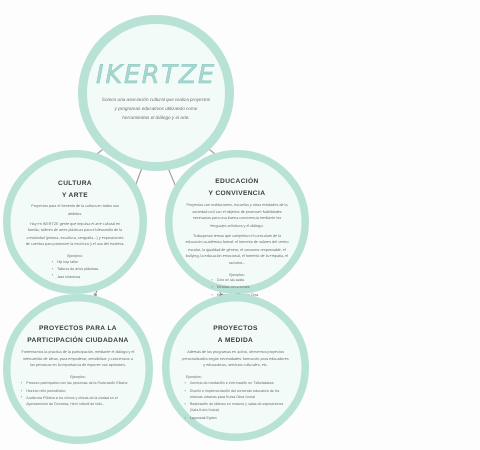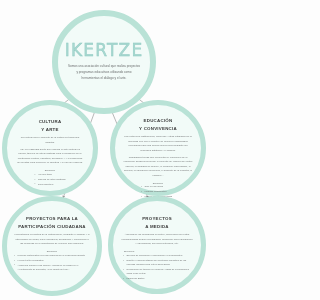--- a/index.html
+++ b/index.html
@@ -24,20 +24,21 @@
     display:flex;
     flex-direction:column;
     align-items:center;
     text-align:center;
   }
   .c-center{
     left:52px;top:10px;width:104px;height:104px;
     border-width:6px;
     justify-content:center;
     padding:6px 9px;
+    font-style:italic;
   }
   .c-cultura{left:2px;top:100px;width:96px;height:96px;padding:13px 9px 0;}
   .c-educacion{left:110px;top:100px;width:96px;height:96px;padding:12px 8px 0;}
   .c-participacion{left:2px;top:196px;width:100px;height:100px;padding:14px 7px 0;}
   .c-medida{left:108px;top:196px;width:98px;height:98px;padding:14px 8px 0;}
 
   
   .brand{
     font-family:"DejaVu Sans", sans-serif;
     font-size:17px;

